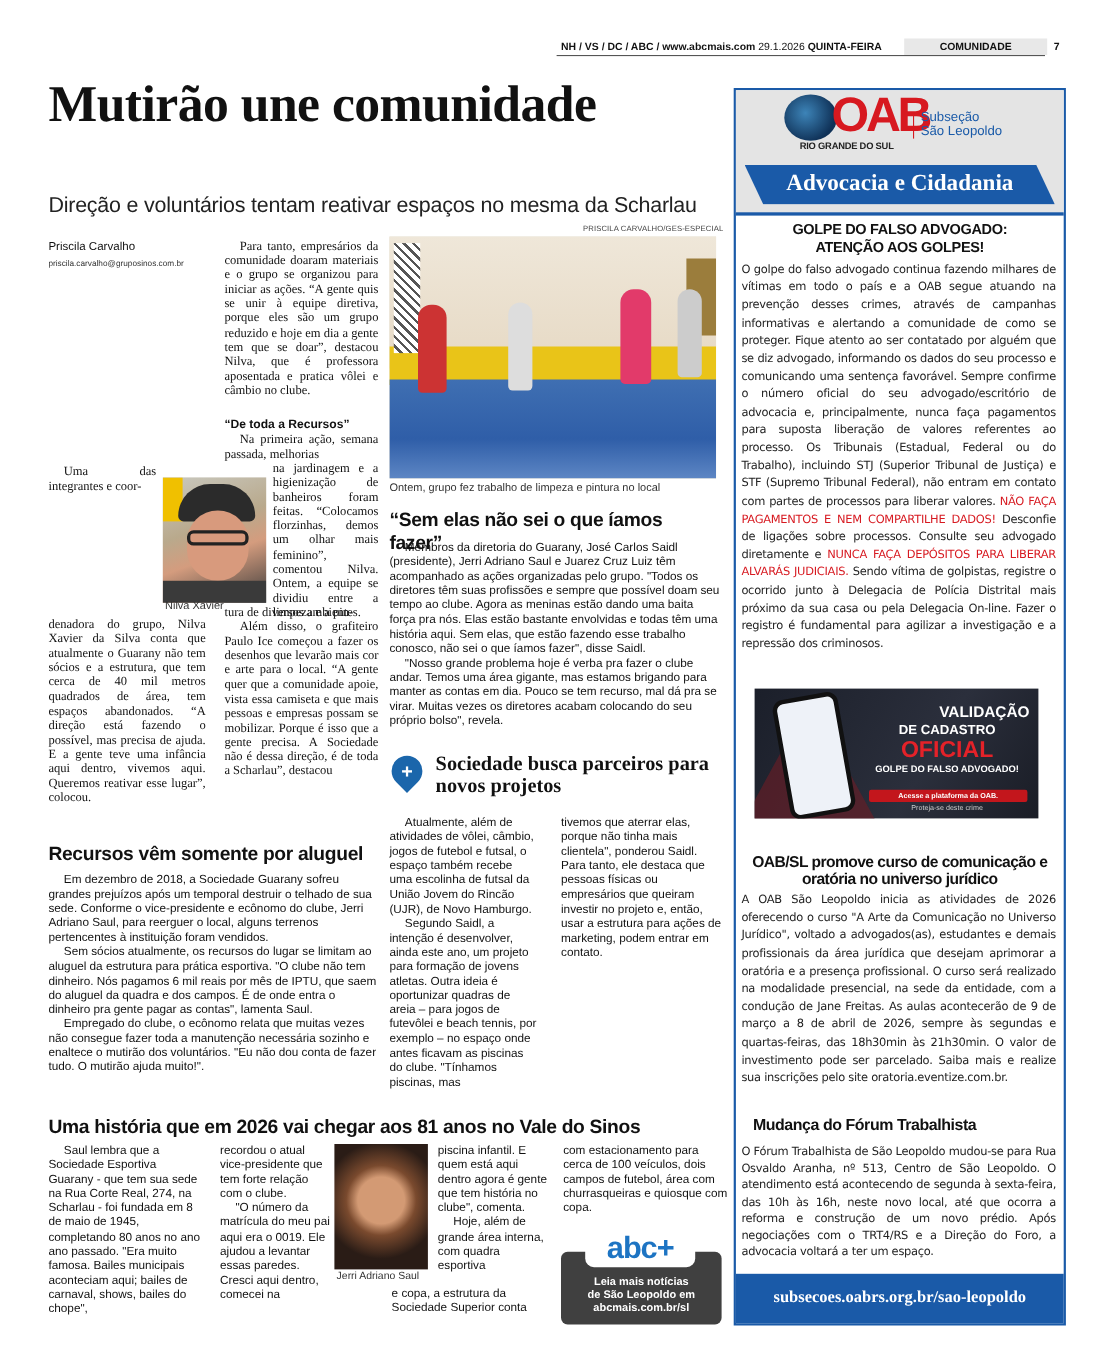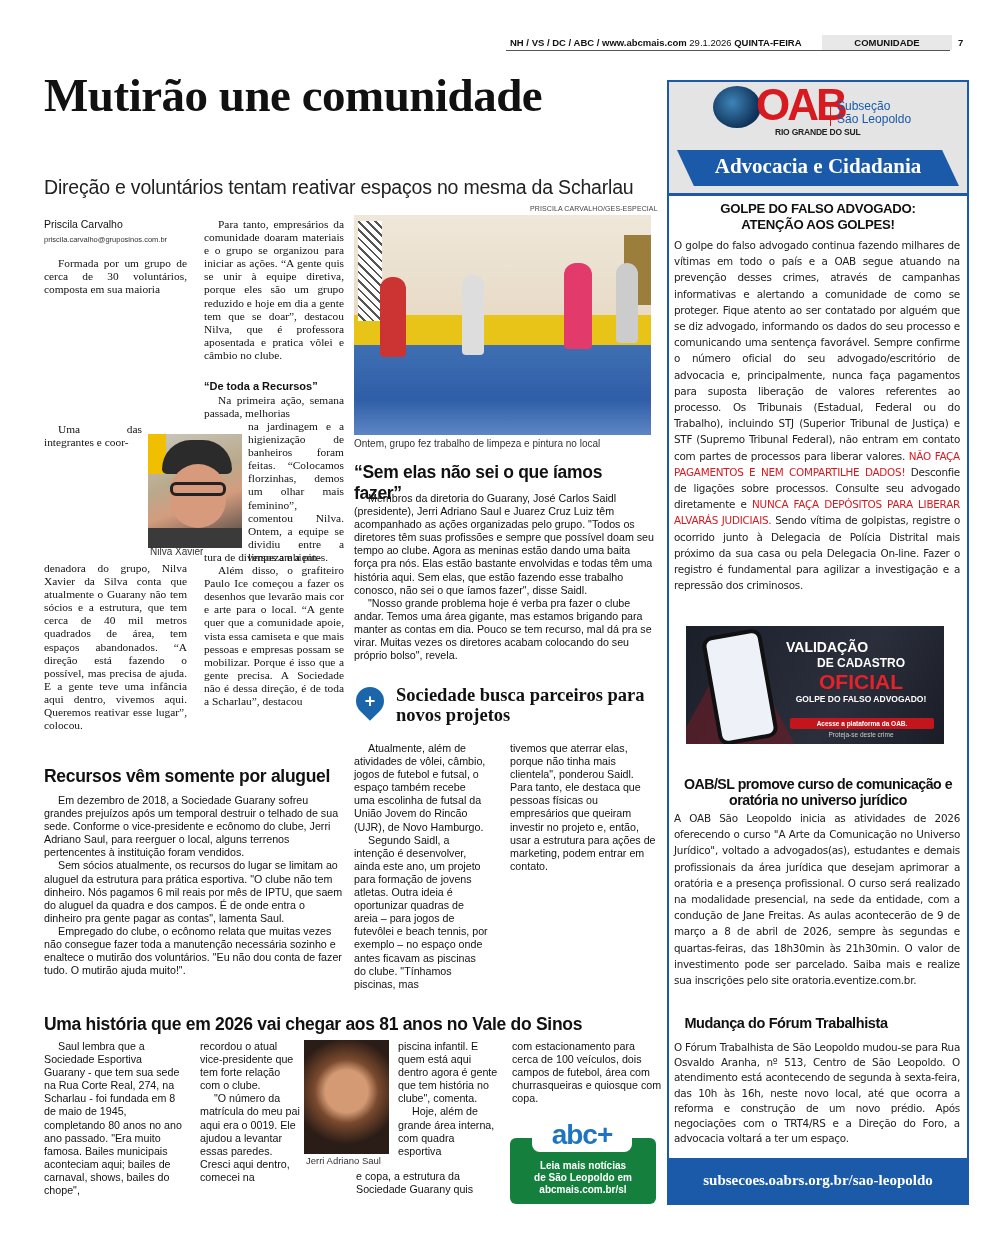--- a/index.html
+++ b/index.html
@@ -80,45 +80,45 @@
   
   .h-hist { left: 44px; top: 1014px; width: 610px; font-size: 17.5px; font-weight: bold; letter-spacing: -0.3px; }
   .hist-c1 { left: 44px; top: 1040px; width: 140px; }
   .hist-c2 { left: 200px; top: 1040px; width: 140px; }
   .photo-jerri { left: 304px; top: 1040px; width: 85px; height: 114px; background: radial-gradient(circle at 50% 45%, #d39a74 0 28%, #7a4a2e 42%, #2a1c16 70%); }
   .cap-jerri { left: 306px; top: 1155px; font-size: 9.5px; color: #333; }
   .hist-c3 { left: 398px; top: 1040px; width: 100px; }
   .hist-c3b { left: 356px; top: 1170px; width: 140px; }
   .hist-c4 { left: 512px; top: 1040px; width: 150px; }
 
-  .abc-box { left: 510px; top: 1138px; width: 146px; height: 66px; background: #15803d; border-radius: 6px; color: #fff; text-align: center; }
+  .abc-box { left: 510px; top: 1138px; width: 146px; height: 66px; background: #404040; border-radius: 6px; color: #fff; text-align: center; }
   .abc-logo { left: 532px; top: 1120px; width: 100px; height: 32px; background: #fff; border-radius: 8px; color: #1d74c3; font-weight: bold; font-size: 28px; line-height: 30px; text-align: center; letter-spacing: -1px; }
   .abc-text { position:absolute; left:0; top:22px; width:146px; font-size: 10px; line-height: 12px; font-weight: bold; }
 
   
   .oab-box { left: 667px; top: 80px; width: 302px; height: 1125px; border: 2px solid #1a5aa8; background: #fff; }
   .oab-top { left: 669px; top: 82px; width: 298px; height: 112px; background: #e4e4e4; }
   .oab-globe { left: 713px; top: 86px; width: 48px; height: 42px; border-radius: 50%; background: radial-gradient(circle at 40% 40%, #3d84b8, #0f3157 70%); }
   .oab-letters { left: 756px; top: 80px; font-family: "Liberation Sans", sans-serif; font-weight: bold; font-size: 44px; color: #d71920; letter-spacing: -3px; }
-  .oab-rs { left: 727px; top: 127px; font-size: 8.5px; font-weight: bold; color: #222; letter-spacing: -0.2px; margin-left: 48px; }
+  .oab-rs { left: 727px; top: 127px; font-size: 8.5px; font-weight: bold; color: #222; letter-spacing: -0.2px; }
   .oab-divider { left: 830px; top: 102px; width: 1px; height: 24px; background: #d71920; }
   .oab-subsecao { left: 837px; top: 100px; font-size: 12px; line-height: 13px; color: #1a5aa8; }
   .oab-banner { left: 677px; top: 150px; width: 282px; height: 36px; background: #1a5aa8; clip-path: polygon(0 0, 94% 0, 100% 100%, 6% 100%); }
   .oab-banner-text { left: 677px; top: 154px; width: 282px; text-align: center; font-family: "Liberation Serif", serif; font-size: 21px; font-weight: bold; color: #fff; }
   .oab-line { left: 669px; top: 193px; width: 298px; height: 3px; background: #1a5aa8; }
 
   .oab-h1 { left: 672px; top: 201px; width: 292px; text-align: center; font-size: 13.2px; font-weight: bold; line-height: 15.5px; letter-spacing: -0.3px; }
   .oab-body { font-family: "DejaVu Sans", sans-serif; font-size: 10.4px; line-height: 16.2px; text-align: justify; color: #222; letter-spacing: -0.25px; }
   .oab-p1 { left: 674px; top: 237px; width: 286px; }
   .red { color: #d71920; }
 
   .ad { left: 686px; top: 626px; width: 258px; height: 118px; background: linear-gradient(120deg,#1b1f2a,#2b2f3c 60%,#1a1d26); overflow: hidden; }
   .ad .tri { position:absolute; left:-10px; top:10px; width:0; height:0; border-left:60px solid transparent; border-right:60px solid transparent; border-bottom:110px solid #6e1c24; opacity:.6; }
   .ad .phone { position:absolute; left:24px; top:6px; width:60px; height:110px; background:#eef2f8; border:4px solid #111; border-radius:10px; transform: rotate(-10deg); }
-  .ad .t1 { position:absolute; left:100px; top:14px; width:150px; text-align:left; color:#fff; font-weight:bold; font-size:14px; line-height:14px; }
+  .ad .t1 { position:absolute; left:100px; top:14px; width:150px; text-align:right; color:#fff; font-weight:bold; font-size:14px; line-height:14px; }
   .ad .t2 { position:absolute; left:100px; top:30px; width:150px; text-align:center; color:#fff; font-weight:bold; font-size:12px; }
   .ad .t3 { position:absolute; left:100px; top:44px; width:150px; text-align:center; color:#e42229; font-weight:bold; font-size:21px; }
   .ad .t4 { position:absolute; left:100px; top:68px; width:150px; text-align:center; color:#fff; font-weight:bold; font-size:8.5px; line-height:10px; }
   .ad .t5 { position:absolute; left:104px; top:92px; width:144px; height:11px; background:#c3161c; color:#fff; font-size:6.5px; font-weight:bold; text-align:center; line-height:11px; border-radius:2px; }
   .ad .t6 { position:absolute; left:100px; top:105px; width:150px; text-align:center; color:#ccc; font-size:6.5px; }
 
   .oab-h2 { left: 672px; top: 776px; width: 292px; text-align: center; font-size: 14.2px; font-weight: bold; line-height: 16px; letter-spacing: -0.5px; }
   .oab-p2 { left: 674px; top: 810px; width: 286px; }
   .oab-h3 { left: 640px; top: 1015px; width: 292px; text-align: center; font-size: 14.5px; font-weight: bold; letter-spacing: -0.4px; }
   .oab-p3 { left: 674px; top: 1040px; width: 286px; line-height: 15.2px; }
@@ -136,21 +136,20 @@
 
 <div class="abs headline">
   <div>Mutirão une comunidade</div>
 </div>
 <div class="abs subhead">Direção e voluntários tentam reativar espaços no mesma da Scharlau</div>
 
 <div class="abs byline-name">Priscila Carvalho</div>
 <div class="abs byline-email">priscila.carvalho@gruposinos.com.br</div>
 
 <div class="abs serif-col col1">
-  <p>Formada por um grupo de cerca de 30 voluntários, composta em sua maioria</p>
 </div>
 <div class="abs serif-col col1-narrow">
   <p>Uma das integrantes e coor-</p>
 </div>
 <div class="abs serif-col col1-after">
   <p class="noindent">denadora do grupo, Nilva Xavier da Silva conta que atualmente o Guarany não tem sócios e a estrutura, que tem cerca de 40 mil metros quadrados de área, tem espaços abandonados. “A direção está fazendo o possível, mas precisa de ajuda. E a gente teve uma infância aqui dentro, vivemos aqui. Queremos reativar esse lugar”, colocou.</p>
 </div>
 
 <div class="abs photo-nilva">
   <div class="sign"></div>
@@ -223,21 +222,21 @@
   <p class="noindent">recordou o atual vice-presidente que tem forte relação com o clube.</p>
   <p>"O número da matrícula do meu pai aqui era o 0019. Ele ajudou a levantar essas paredes. Cresci aqui dentro, comecei na</p>
 </div>
 <div class="abs photo-jerri"></div>
 <div class="abs cap-jerri">Jerri Adriano Saul</div>
 <div class="abs sans-body hist-c3">
   <p class="noindent">piscina infantil. E quem está aqui dentro agora é gente que tem história no clube", comenta.</p>
   <p>Hoje, além de grande área interna, com quadra esportiva</p>
 </div>
 <div class="abs sans-body hist-c3b">
-  <p class="noindent">e copa, a estrutura da Sociedade Guarany quis</p>
+  <p class="noindent">e copa, a estrutura da Sociedade Superior conta</p>
 </div>
 <div class="abs sans-body hist-c4">
   <p class="noindent">com estacionamento para cerca de 100 veículos, dois campos de futebol, área com churrasqueiras e quiosque com copa.</p>
 </div>
 
 <div class="abs abc-box">
   <div class="abc-text">
     <div>Leia mais notícias</div>
     <div>de São Leopoldo em</div>
     <div>abcmais.com.br/sl</div>

